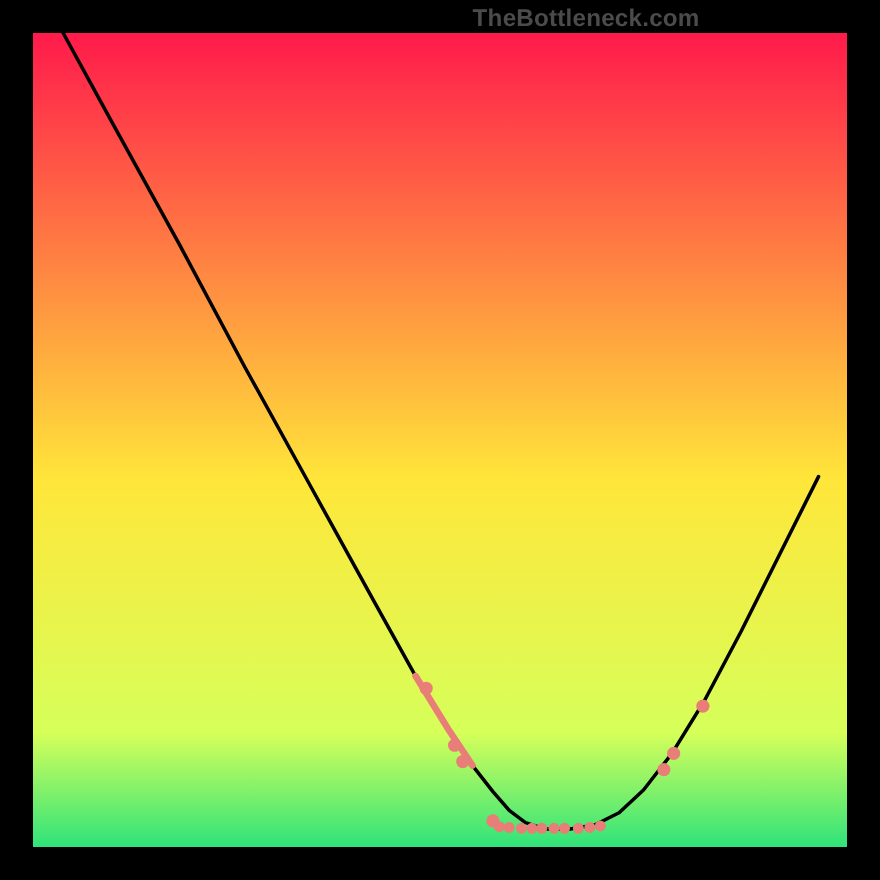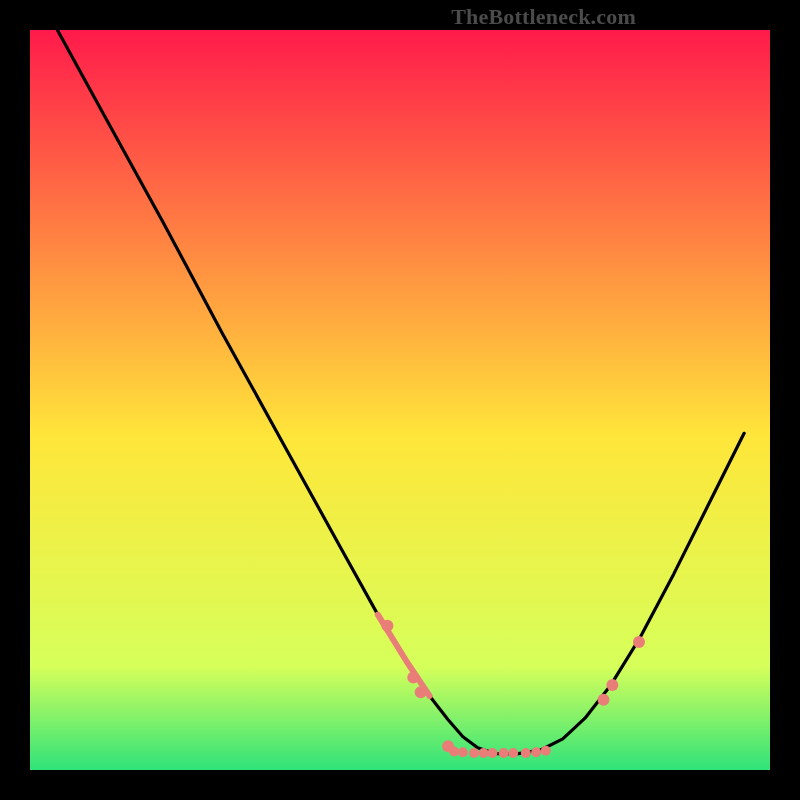--- a/index.html
+++ b/index.html
@@ -9,21 +9,20 @@
     height: 800px;
     background: #000;
     overflow: hidden;
     font-family: Arial, Helvetica, sans-serif;
   }
   .stage {
     position: relative;
     width: 648px;
     height: 800px;
     background: #000;
-    font-family: Liberation Serif, serif;
   }
   .watermark {
     position: absolute;
     top: 4px;
     right: 12px;
     color: #4b4b4b;
     font-size: 22px;
     font-weight: 600;
     letter-spacing: 0.2px;
     z-index: 50;

